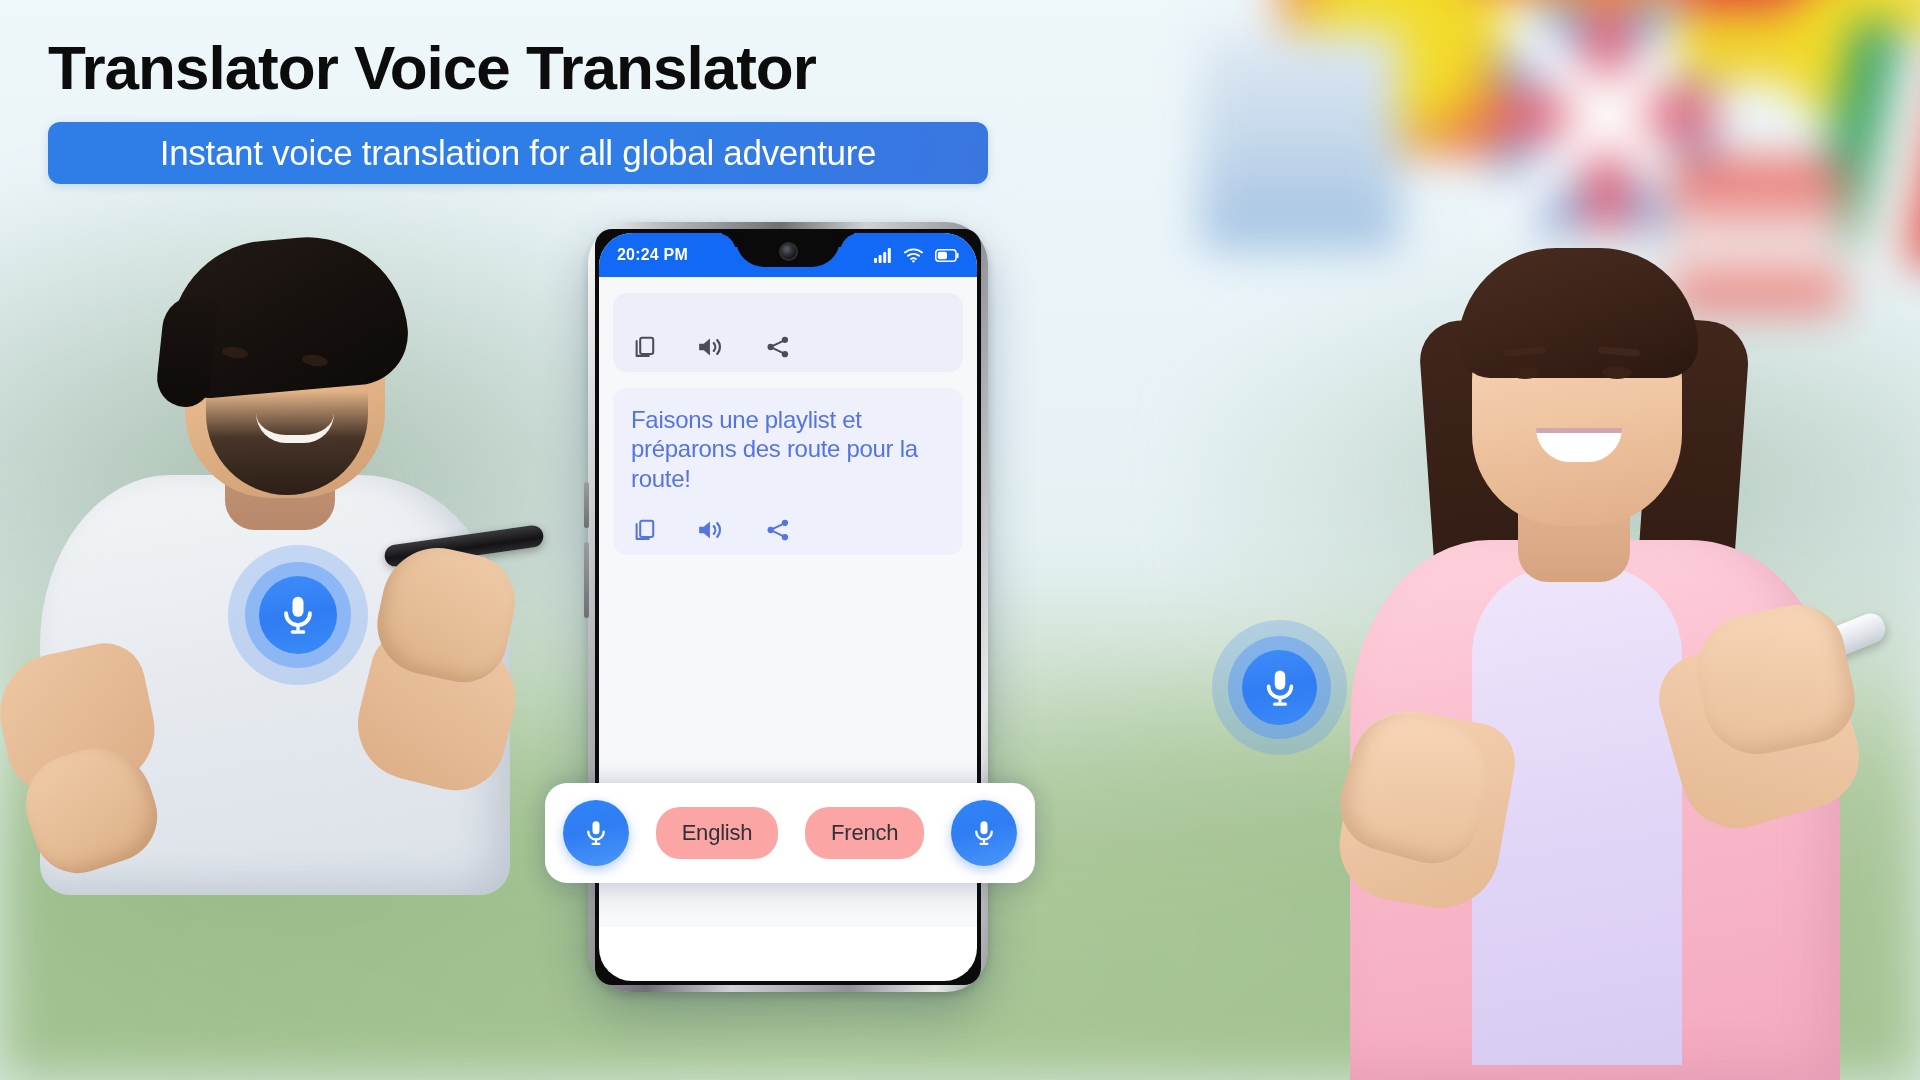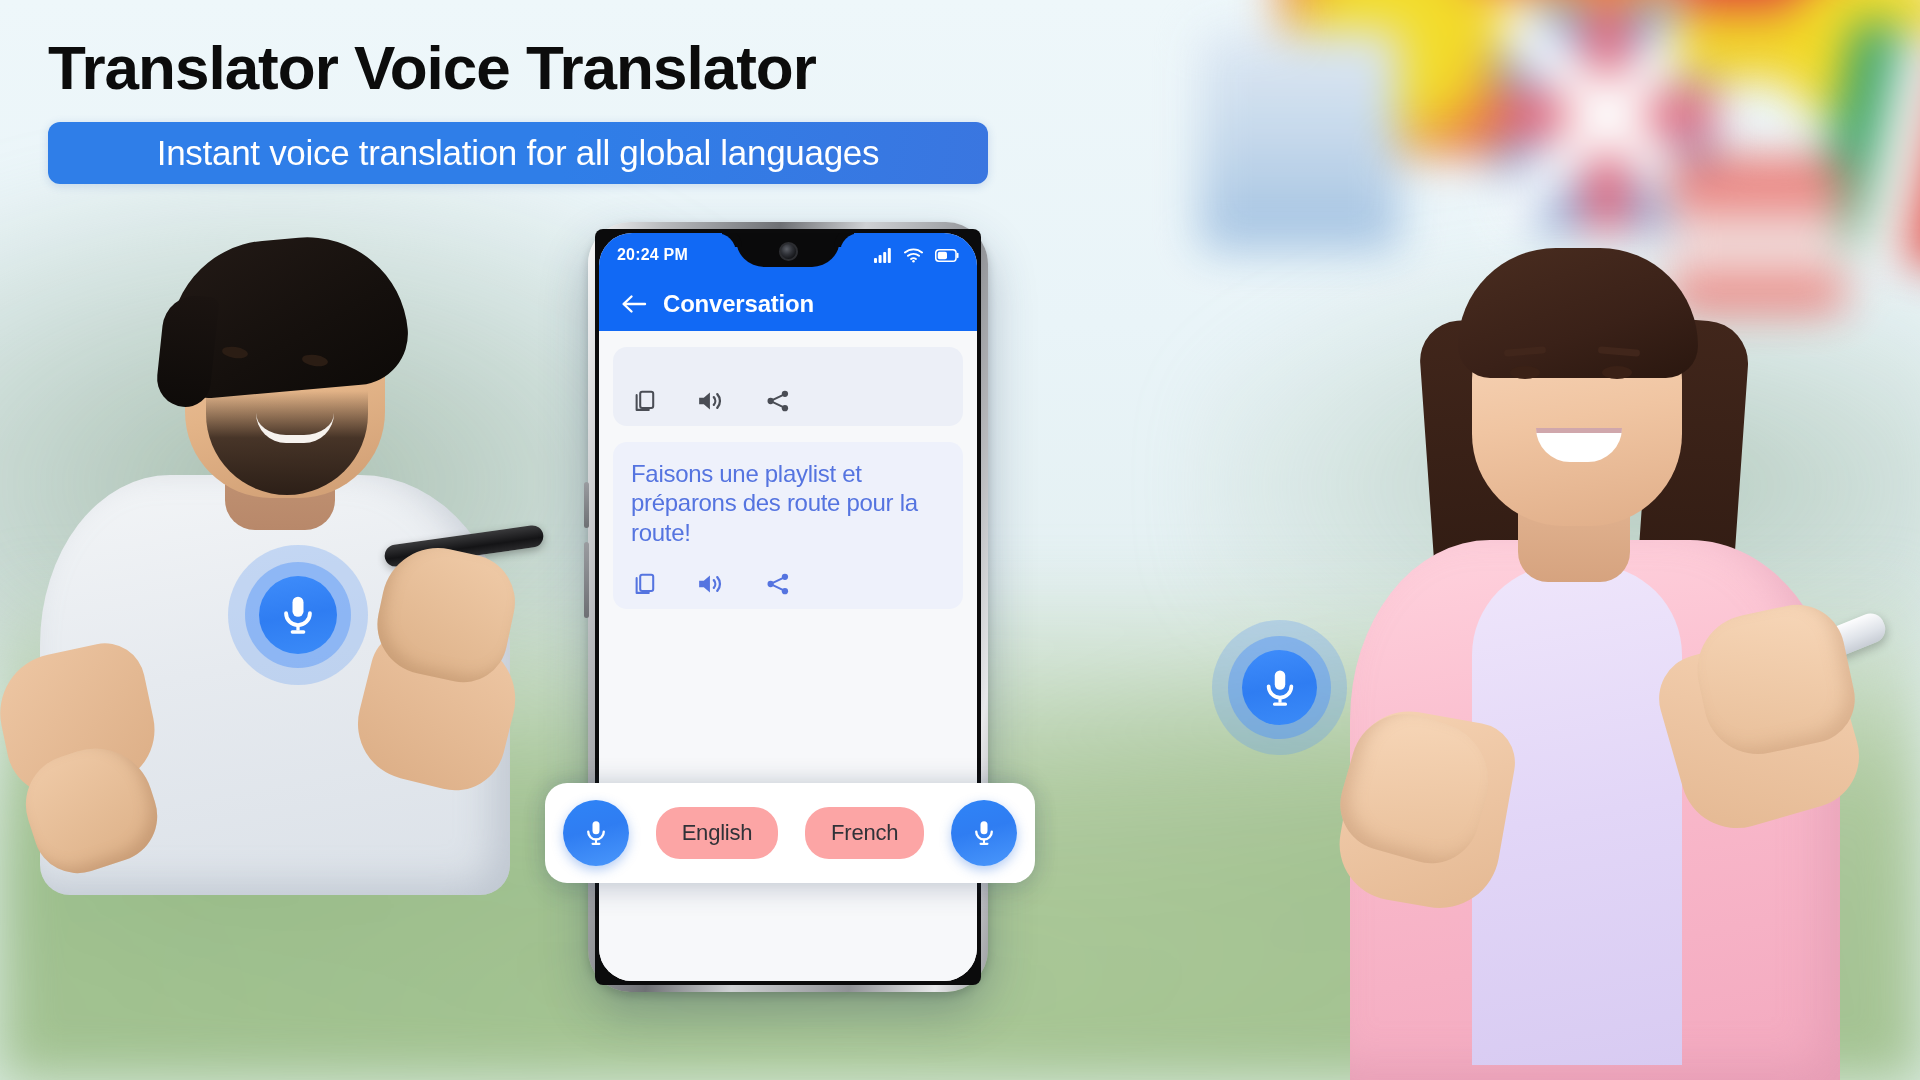--- a/index.html
+++ b/index.html
@@ -223,21 +223,21 @@
 
   
   #phone {
     position:absolute; left:588px; top:222px; width:400px; height:770px;
     border-radius:42px;
     background:linear-gradient(100deg,#fafafa 0%,#b9bbbe 14%,#6e7074 36%,#cfd1d4 52%,#8f9195 74%,#e7e8ea 90%,#9a9c9f 100%);
     padding:7px;
     box-shadow:0 22px 48px rgba(40,60,90,.30), 0 4px 10px rgba(0,0,0,.18);
   }
   #phone-inner {
-    width:100%; height:100%; border-radius:8px;
+    width:100%; height:100%; border-radius:17px;
     background:#0b0b0c; padding:4px; overflow:hidden;
   }
   #screen {
     width:100%; height:100%; border-radius:33px; overflow:hidden;
     background:#ffffff; position:relative;
   }
   
   .side-btn { position:absolute; left:-4px; width:5px; border-radius:3px;
               background:linear-gradient(180deg,#9a9ca0,#6d6f73); }
   #sb1 { top:260px; height:46px; }
@@ -392,21 +392,21 @@
   <svg width="42" height="42" viewBox="0 0 24 24">
     <rect x="9" y="2" width="6" height="11" rx="3" fill="#fff"></rect>
     <path d="M5.5 11a6.5 6.5 0 0 0 13 0" stroke="#fff" stroke-width="2.1" fill="none" stroke-linecap="round"></path>
     <rect x="11.1" y="17" width="1.8" height="3.4" fill="#fff"></rect>
     <rect x="8" y="20.3" width="8" height="1.9" rx=".9" fill="#fff"></rect>
   </svg>
 </div>
 
 <div id="headline">Translator Voice Translator</div>
 <div id="subbanner">
-  <span class="txt">Instant voice translation for all global languages</span>
+  <span class="txt">Instant voice translation for all global adventure</span>
 </div>
 
 <div id="phone">
   <div class="side-btn" id="sb1"></div>
   <div class="side-btn" id="sb2"></div>
 
   <div id="phone-inner">
     <div id="screen">
 
       <div id="statusbar">
@@ -430,27 +430,20 @@
             <circle cx="10" cy="13.6" r="1.3" fill="#fff"></circle>
           </svg>
           <svg width="24" height="13" viewBox="0 0 26 14">
             <rect x="0.8" y="0.8" width="22" height="12.4" rx="3.6" stroke="#fff" stroke-width="1.7" fill="none"></rect>
             <rect x="3" y="3" width="10" height="8" rx="2" fill="#fff"></rect>
             <path d="M24.6 5v4" stroke="#fff" stroke-width="1.8" stroke-linecap="round"></path>
           </svg>
         </div>
       </div>
 
-      <div id="appbar">
-        <svg width="26" height="22" viewBox="0 0 26 22">
-          <path d="M24 11H3" stroke="#fff" stroke-width="2.4" stroke-linecap="round"></path>
-          <path d="M10.5 3.5 2.6 11l7.9 7.5" stroke="#fff" stroke-width="2.4" fill="none" stroke-linecap="round" stroke-linejoin="round"></path>
-        </svg>
-        <span class="title">Conversation</span>
-      </div>
 
       <div id="convo">
 
         <div class="bubble source">
           <div class="actions">
             <svg width="26" height="26" viewBox="0 0 24 24">
               <rect x="8.5" y="3.5" width="12" height="15" rx="1.8" stroke="#4a4d55" stroke-width="1.9" fill="none"></rect>
               <path d="M5.2 6.6v13.6h11.2" stroke="#4a4d55" stroke-width="1.9" fill="none" stroke-linecap="round" stroke-linejoin="round"></path>
             </svg>
             <svg width="28" height="26" viewBox="0 0 26 24">

